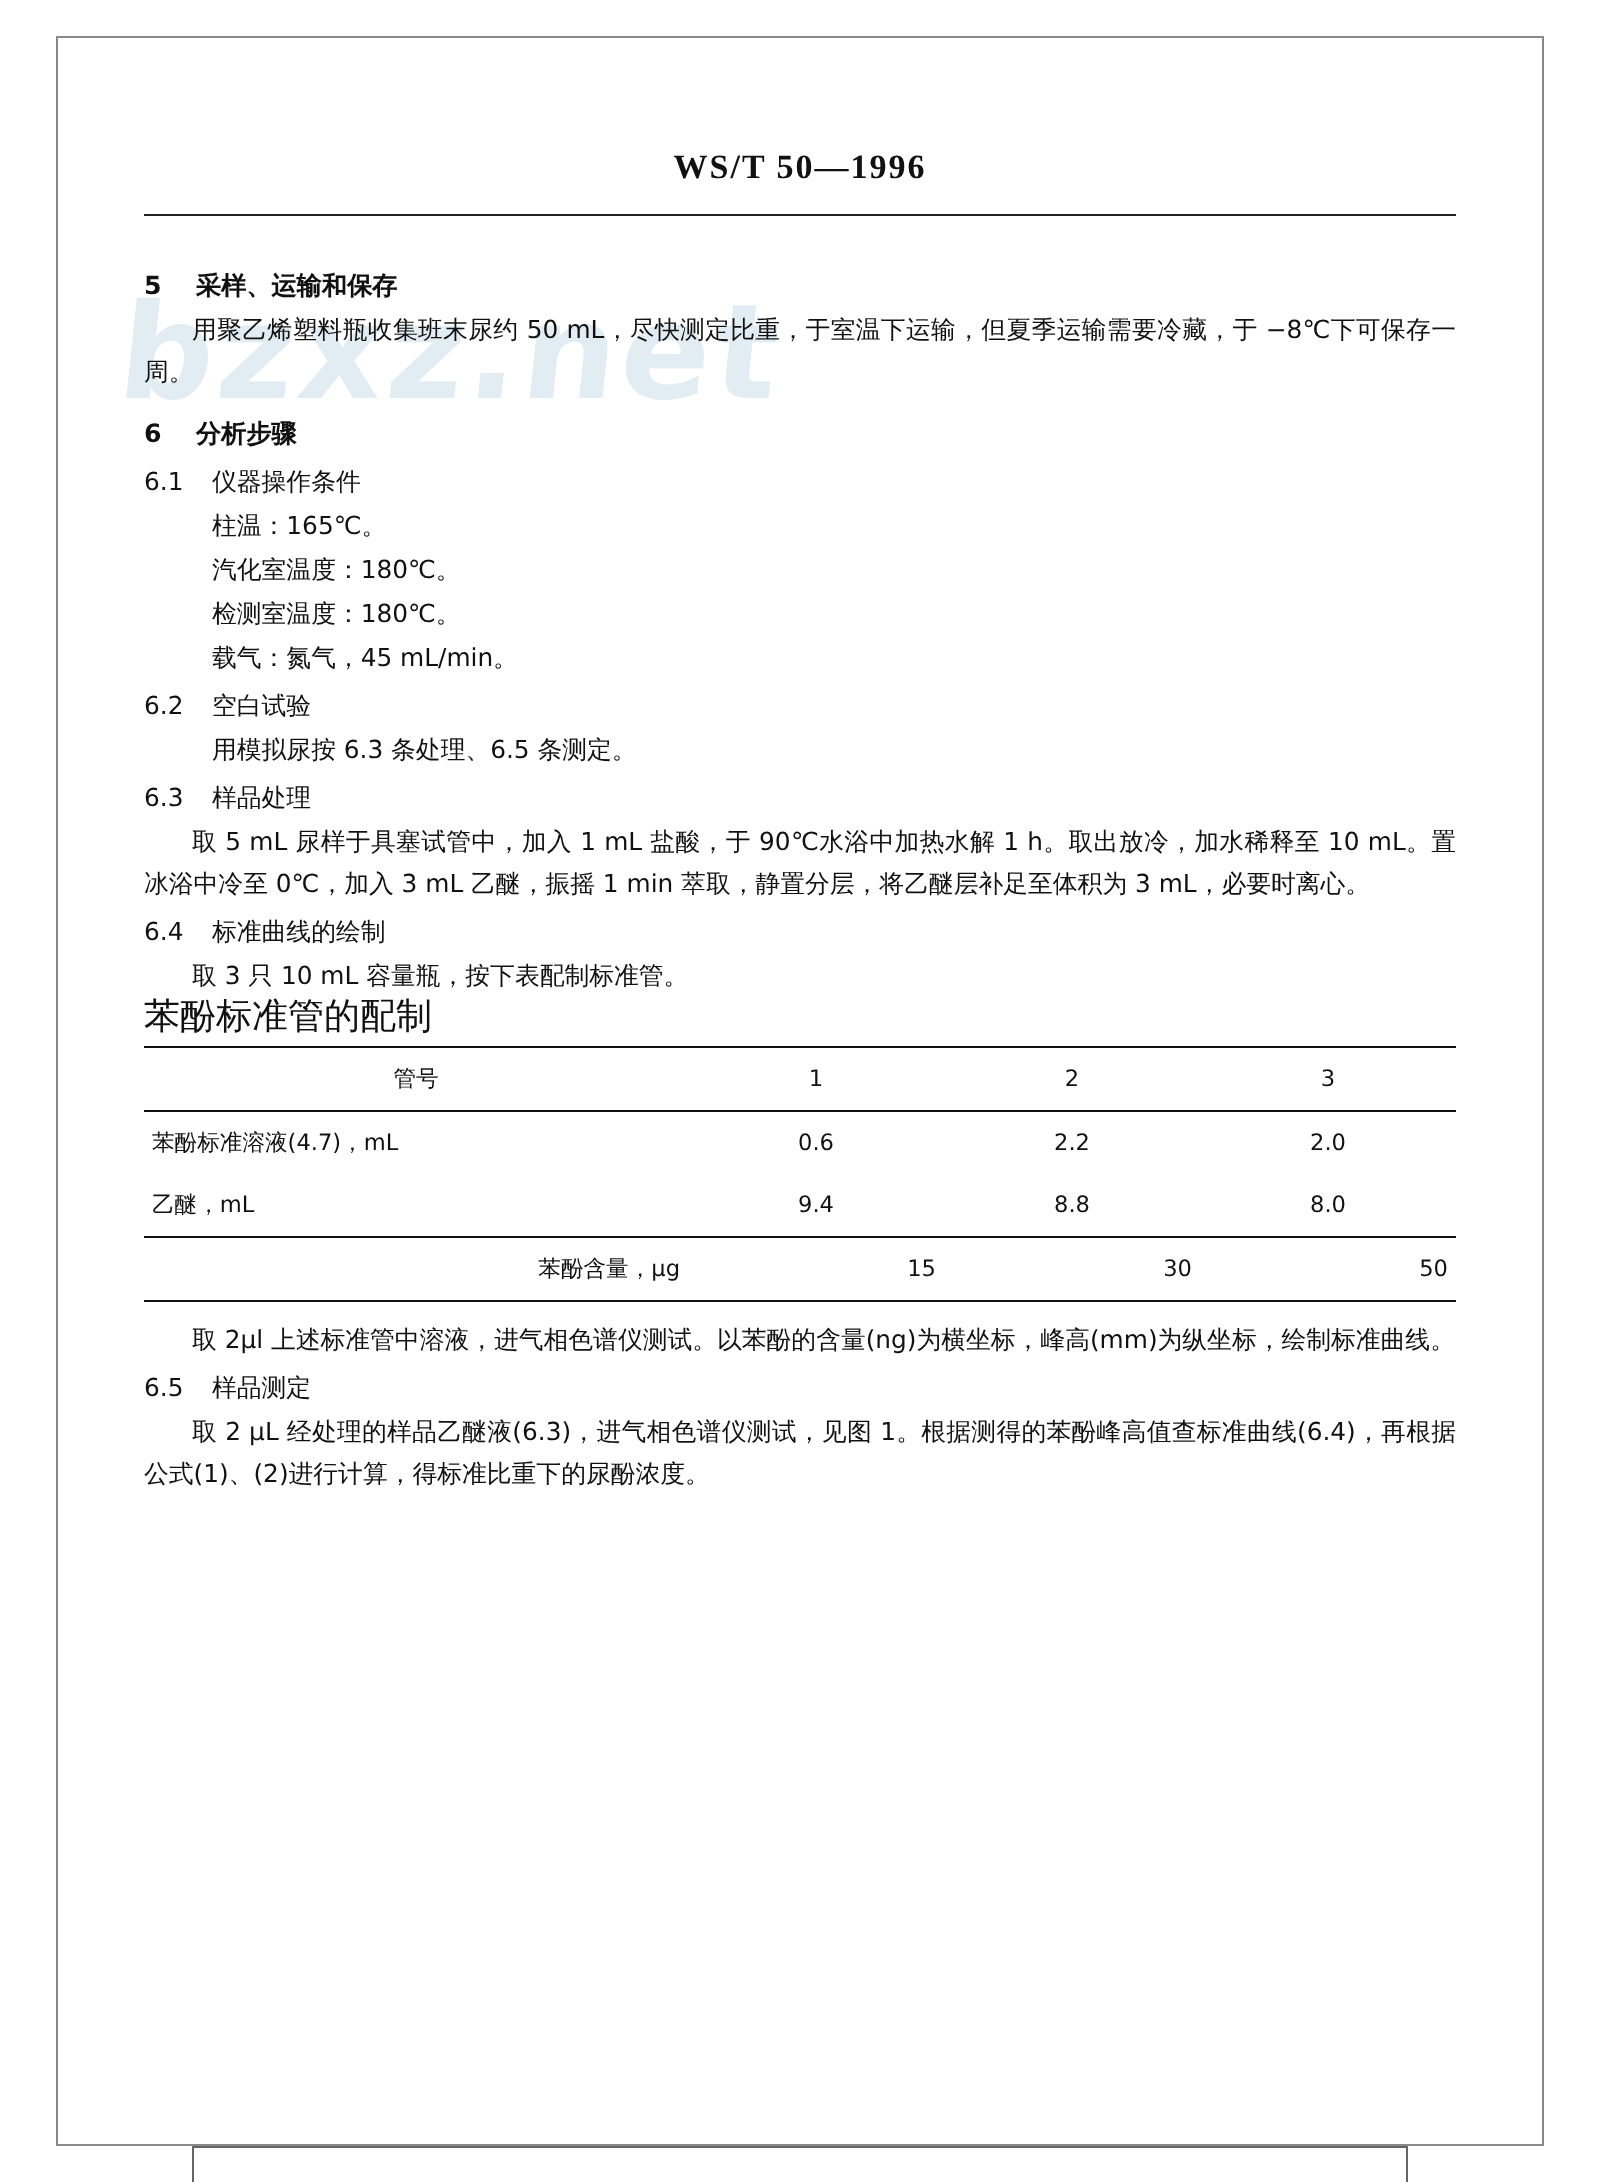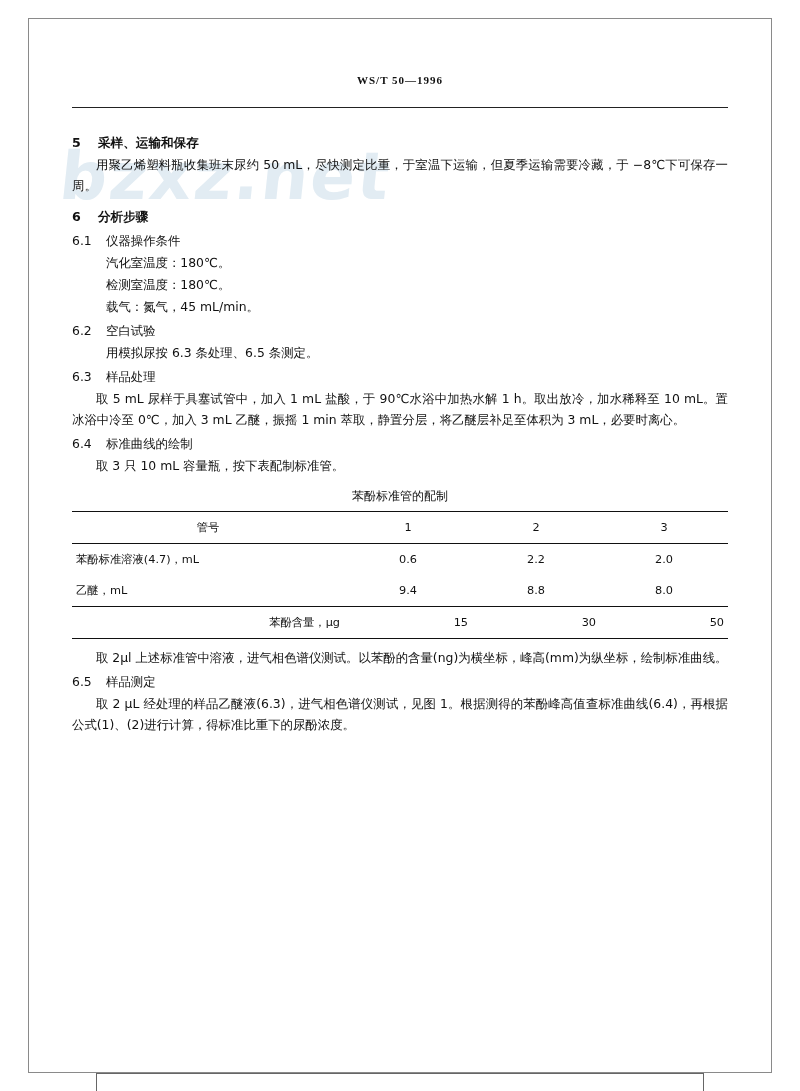--- a/index.html
+++ b/index.html
@@ -41,21 +41,21 @@
   }
   .content {
     position: absolute;
     left: 0;
     top: 0;
     width: 800px;
     z-index: 2;
   }
   .doc-header {
     text-align: center;
-    font-size: 11px;
+    font-size: 17px;
     font-weight: bold;
     letter-spacing: 1px;
     margin-top: 74px;
     font-family: "Liberation Serif", serif;
   }
   .rule {
     position: absolute;
     left: 72px;
     top: 107px;
     width: 656px;
@@ -83,23 +83,22 @@
   .para {
     text-indent: 24px;
     text-align: justify;
     margin-top: 1px;
   }
   .indent {
     margin-left: 34px;
     margin-top: 1px;
   }
   .tbl-title {
-    text-align: center;
-    margin-top: 10px;
-    font-size: 12px;
+    text-align: left;
+    font-size: 18px;
   }
   table.data {
     border-collapse: collapse;
     width: 100%;
     margin-top: 4px;
     font-size: 11.3px;
   }
   table.data td, table.data th {
     padding: 5px 4px;
     font-weight: normal;
@@ -155,20 +154,21 @@
       </div>
       <div class="para">用聚乙烯塑料瓶收集班末尿约 50 mL，尽快测定比重，于室温下运输，但夏季运输需要冷藏，于 −8℃下可保存一周。</div>
 
       <div class="h-num">
         <span class="n">6</span><span>分析步骤</span>
       </div>
 
       <div class="sub">
         <span class="n">6.1</span><span>仪器操作条件</span>
       </div>
+      <div class="indent">柱温：165℃。</div>
       <div class="indent">汽化室温度：180℃。</div>
       <div class="indent">检测室温度：180℃。</div>
       <div class="indent">载气：氮气，45 mL/min。</div>
 
       <div class="sub">
         <span class="n">6.2</span><span>空白试验</span>
       </div>
       <div class="indent">用模拟尿按 6.3 条处理、6.5 条测定。</div>
 
       <div class="sub">

